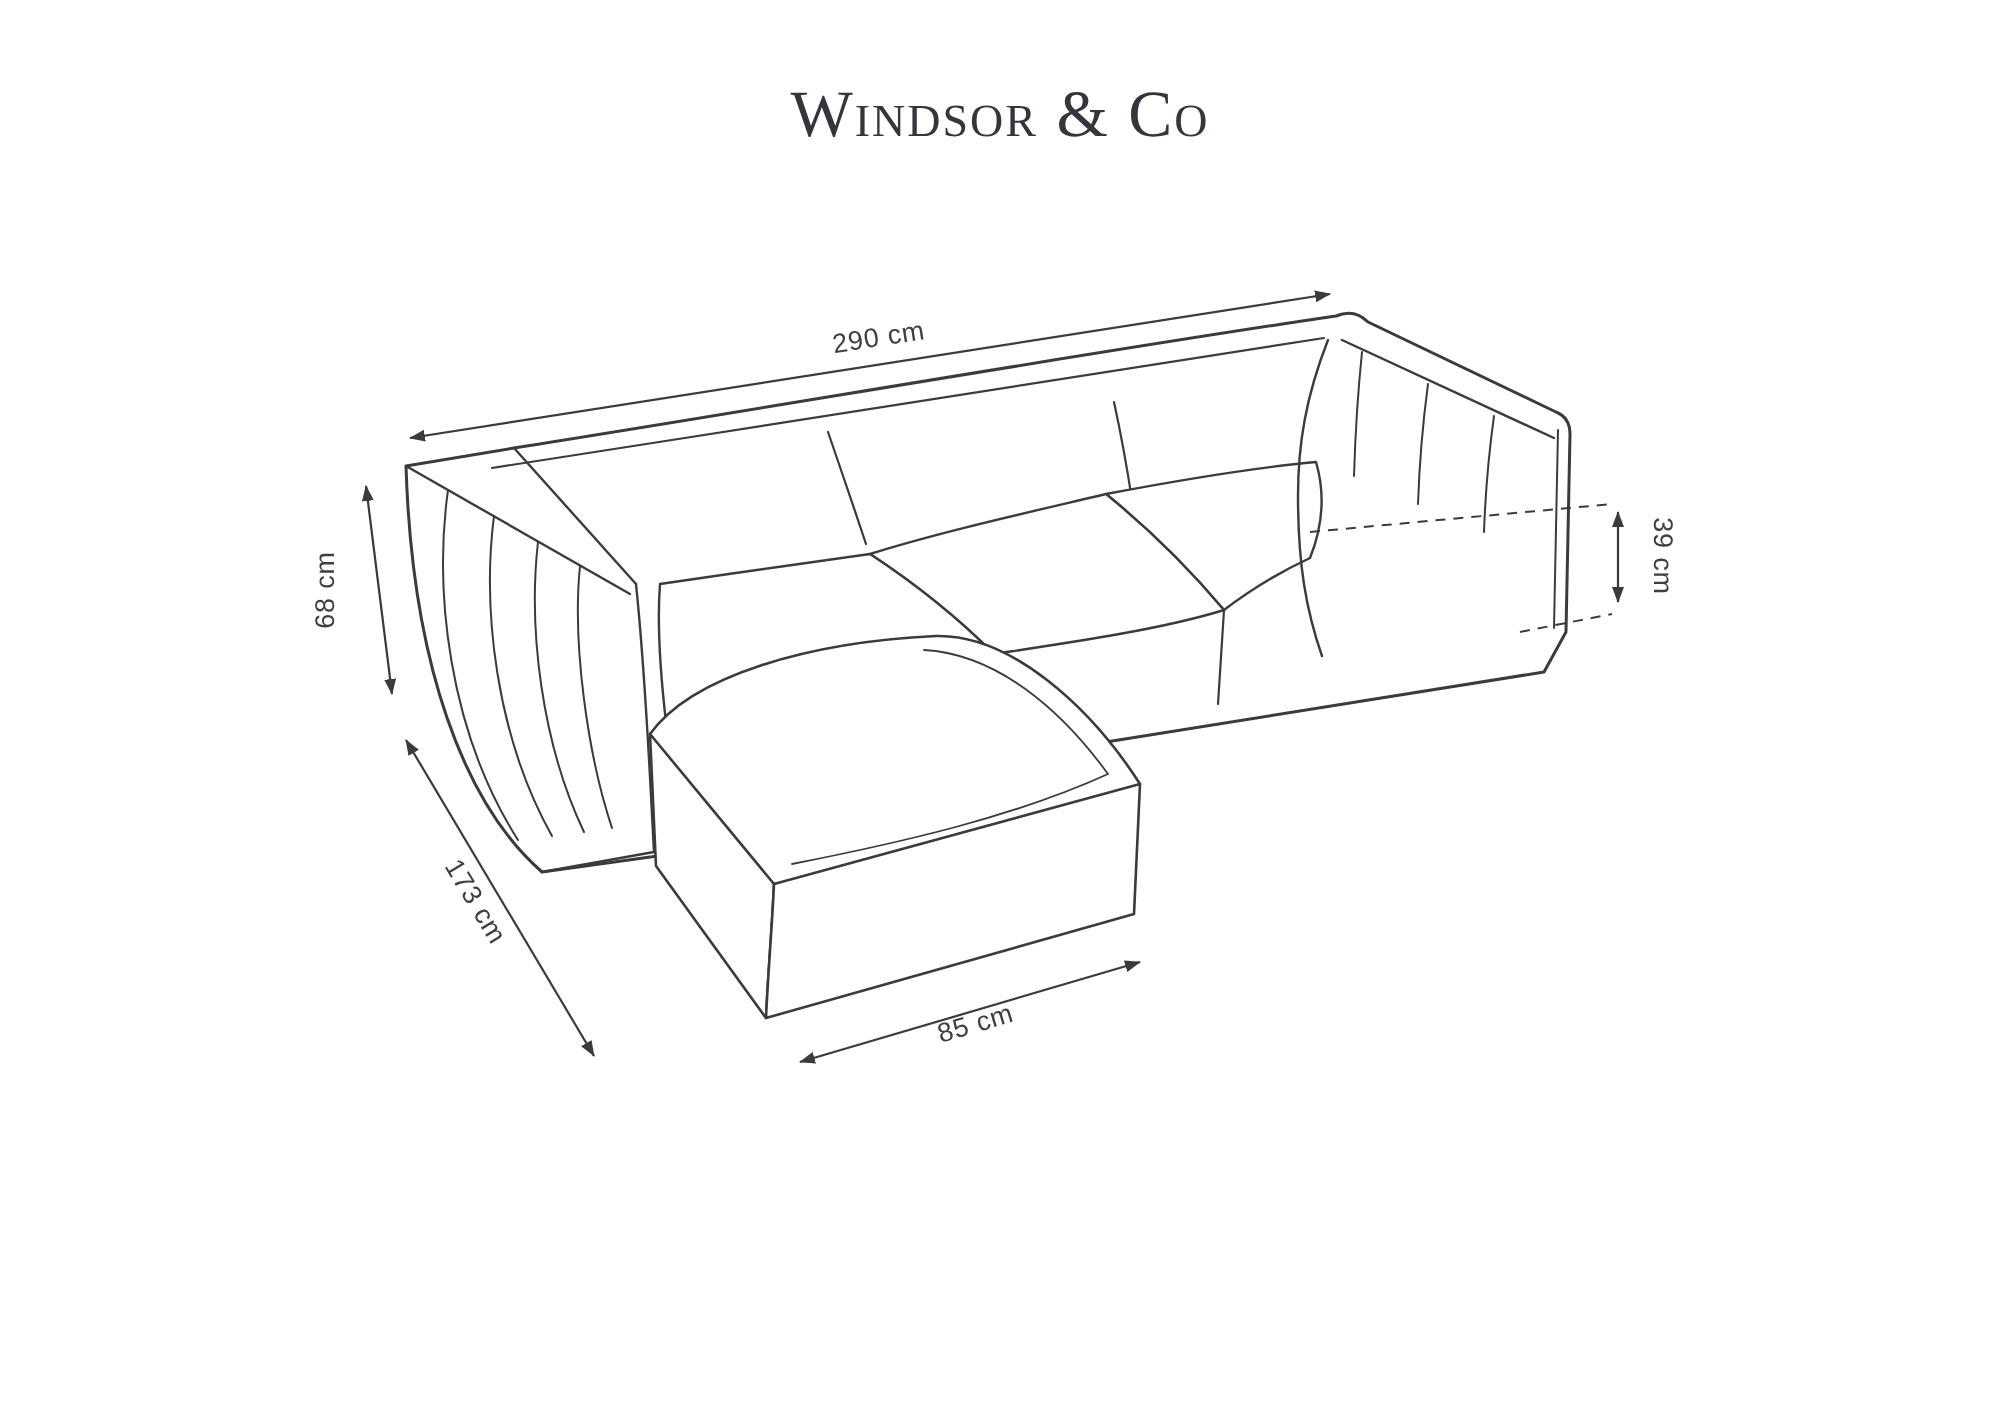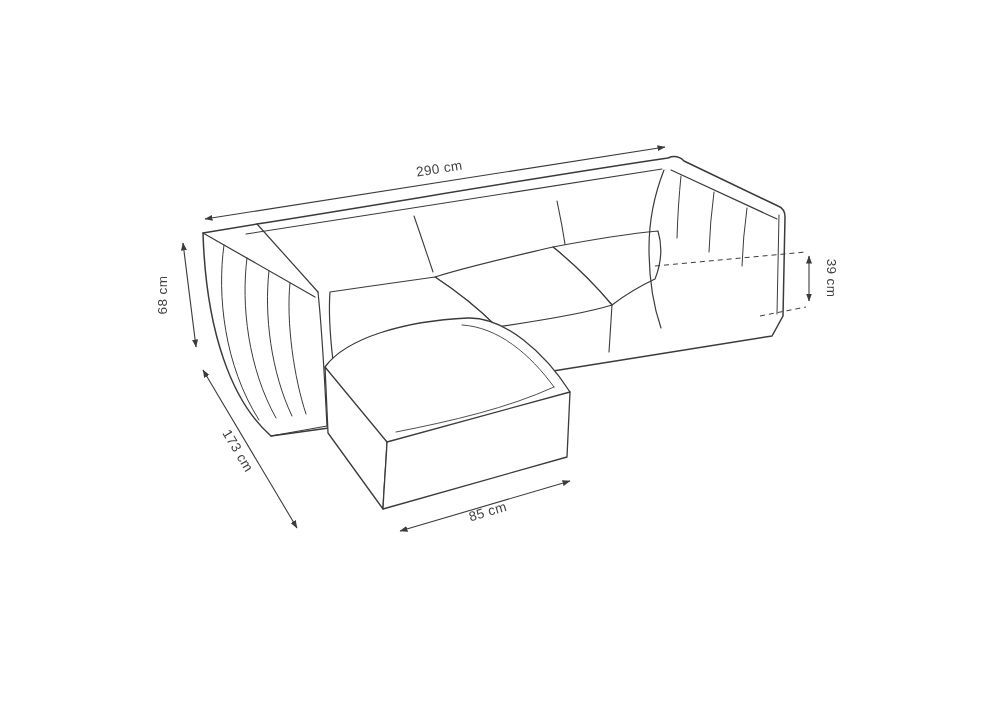--- a/index.html
+++ b/index.html
@@ -10,20 +10,21 @@
          font-size:33px;letter-spacing:1px;color:#35353c;}
   .diagram-svg{position:absolute;left:0;top:0;}
   .dim-label{font-family:"Liberation Sans",sans-serif;font-size:13.5px;fill:#3f3f3f;letter-spacing:.4px;}
   .footer{position:absolute;left:0;top:596px;width:1000px;height:90px;}
 </style>
 </head>
 <body>
 
 <div class="canvas">
 
+  <div class="brand">Windsor &amp; Co</div>
 
   <svg class="diagram-svg" width="1000" height="707" viewBox="0 0 1000 707">
     <defs>
       <marker id="arw" markerWidth="10" markerHeight="8" refX="7.5" refY="3" orient="auto-start-reverse" markerUnits="userSpaceOnUse">
         <path d="M0,0 L8,3 L0,6 Z" fill="#3b3b3b"></path>
       </marker>
     </defs>
 
     <g stroke="#3b3b3b" fill="none" stroke-linecap="round" stroke-linejoin="round">
 

